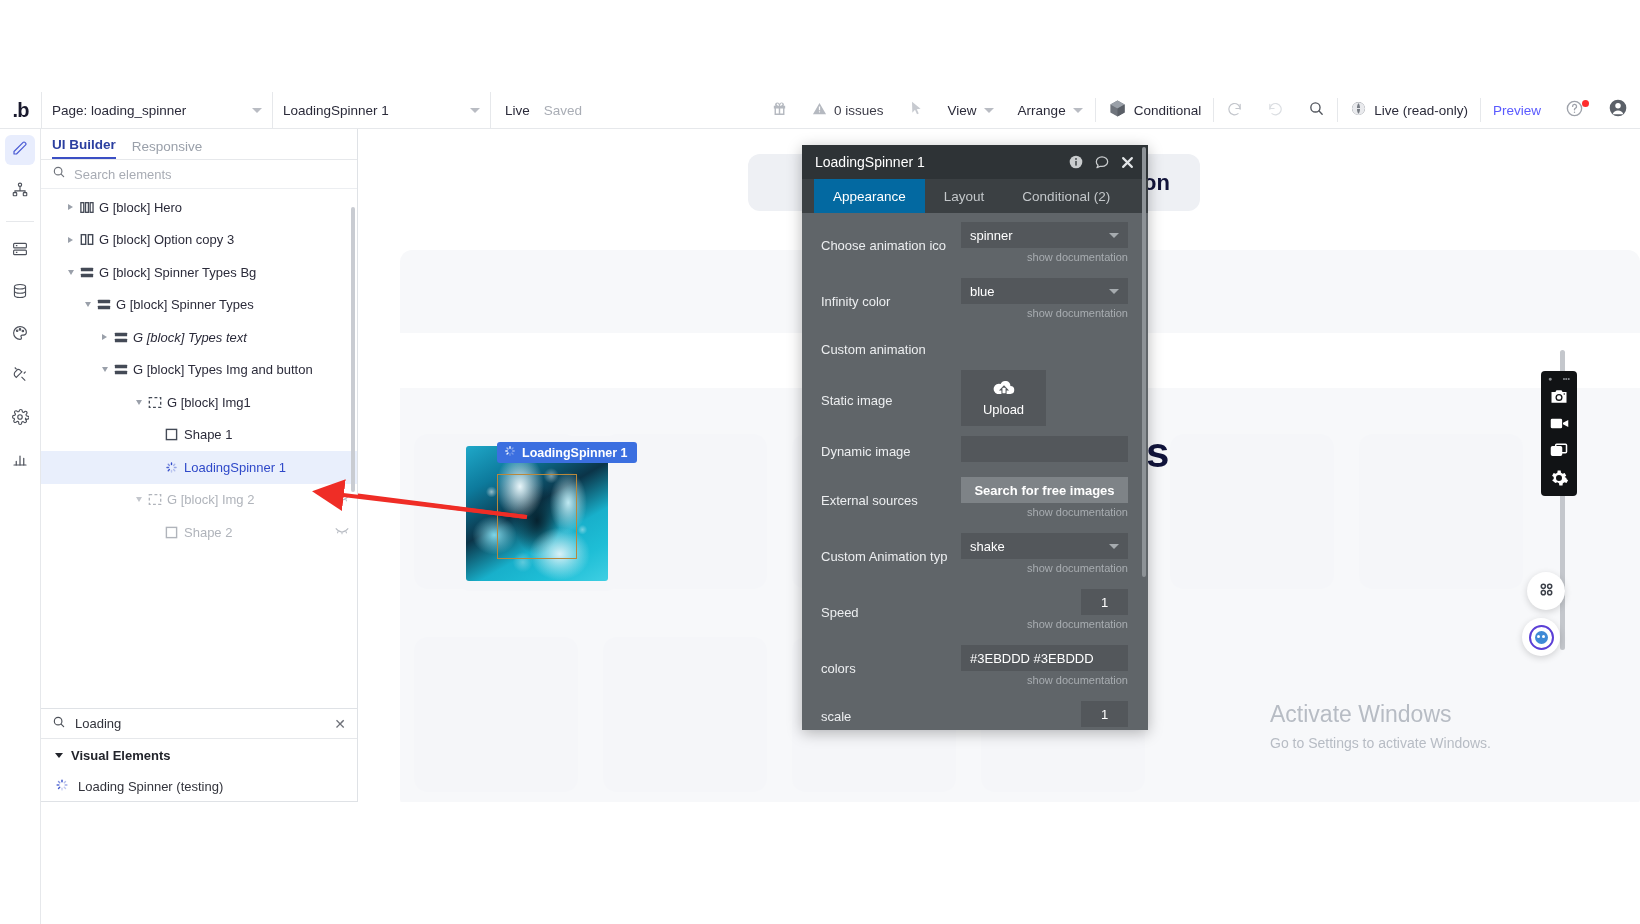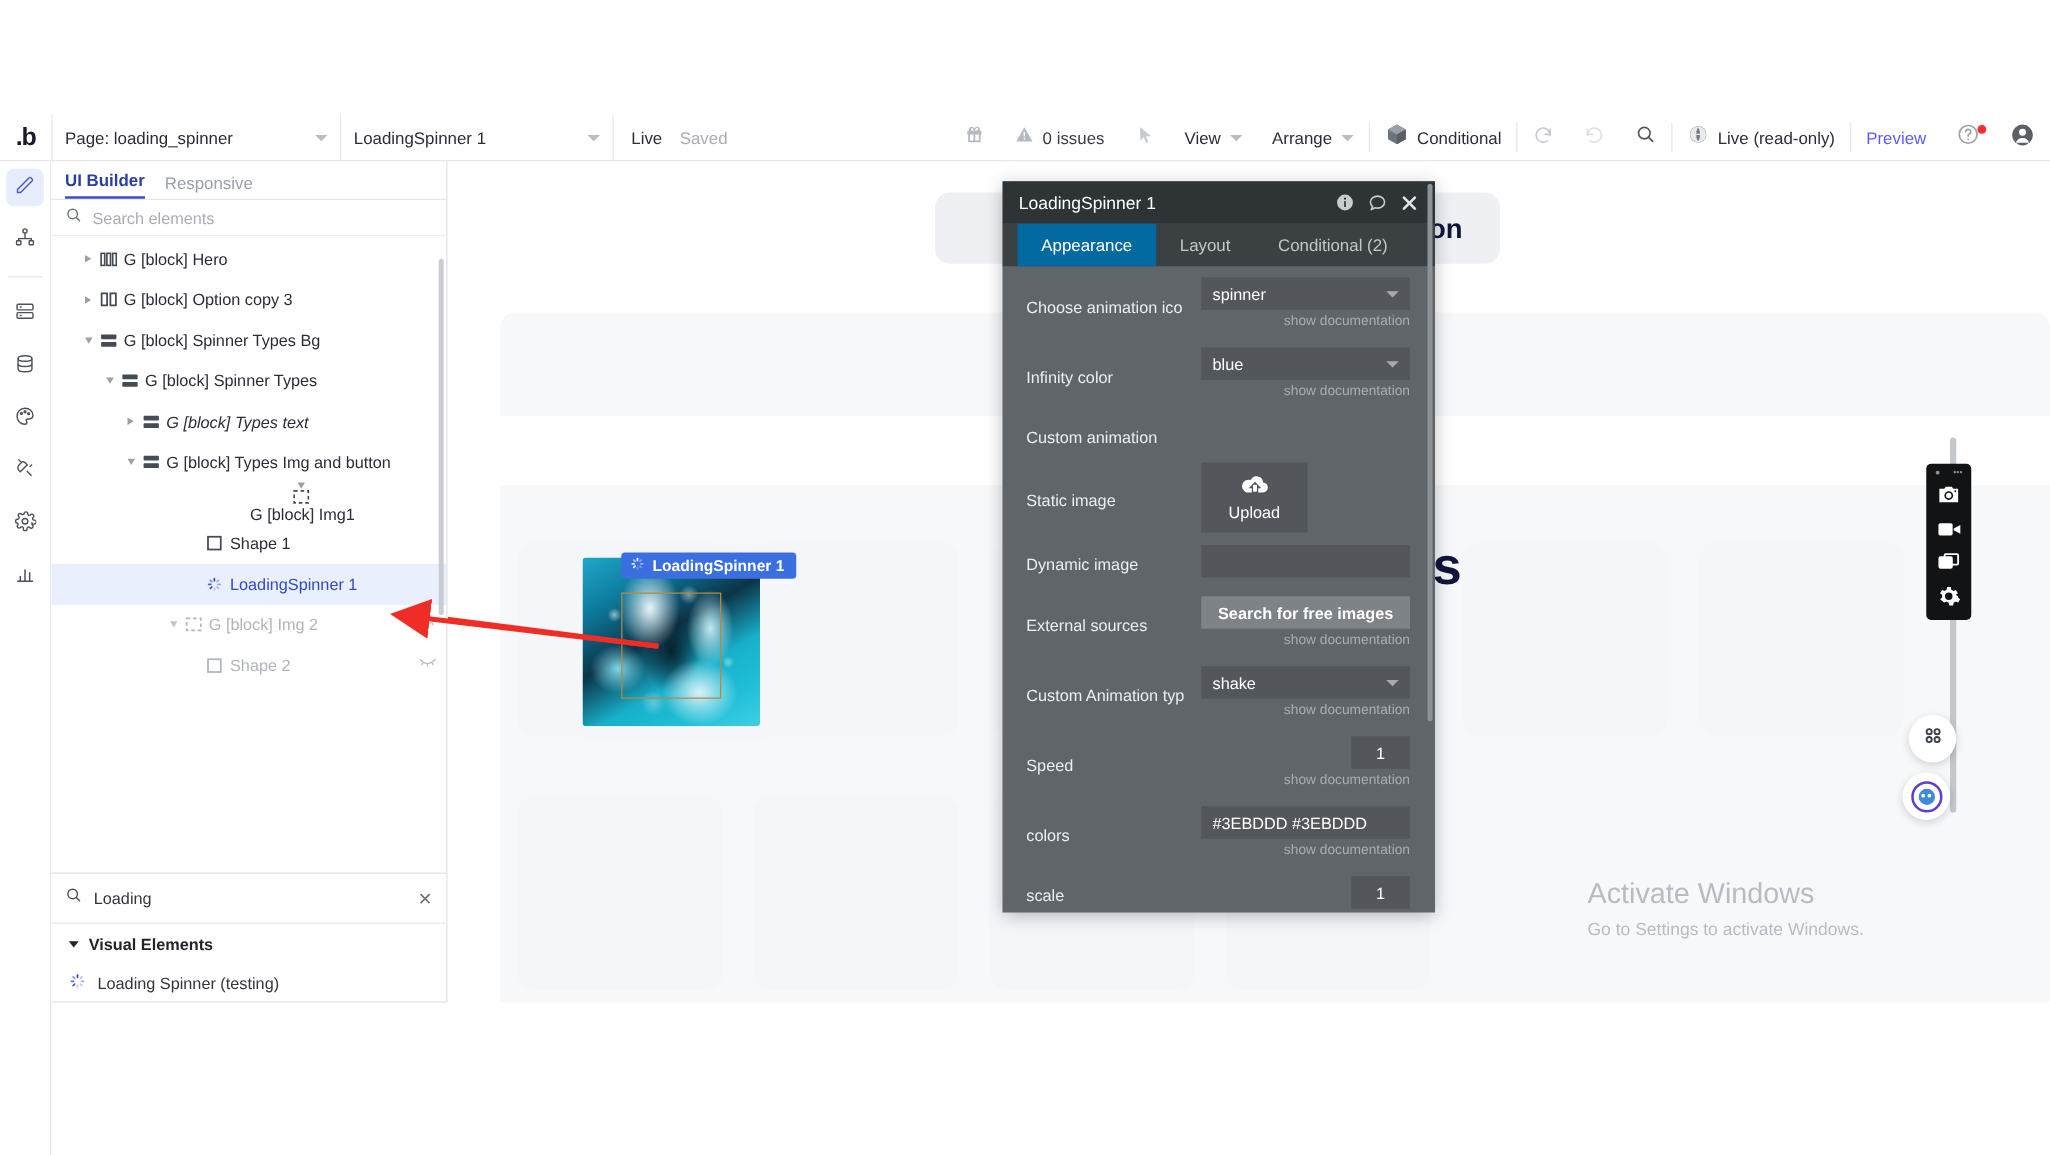--- a/index.html
+++ b/index.html
@@ -78,21 +78,21 @@
   .tree-row.sel{ background:#e9effc; color:#2f49c9; }
   .tw{ width:13px; flex:none; display:flex; align-items:center; justify-content:center;
        color:#9aa0aa; font-size:8px; }
   .tico{ width:19px; flex:none; display:flex; align-items:center; justify-content:center; color:#444a56;}
   .tlbl{ margin-left:3px; }
   .tree-row.dim .tlbl, .tree-row.dim .tico{ color:#b0b4bb; }
   .eye{ margin-left:auto; color:#b8bcc3; font-size:11px; }
   .tree-scroll{ position:absolute; right:2px; top:78px; width:4px; height:285px;
                 background:#c9ccd2; border-radius:2px; }
 
-  .lp-search2{ height:41px; display:flex; align-items:center; gap:9px; padding:0 11px;
+  .lp-search2{ height:31px; display:flex; align-items:center; gap:9px; padding:0 11px;
                border-top:1px solid #dfe2e6; border-bottom:1px solid #e6e8eb; background:#fff;}
   .lp-search2 .val{ font-size:13px; color:#33343c; flex:1; }
   .lp-search2 .x{ color:#6e7179; font-size:14px; }
 
   .sec-head{ height:32px; display:flex; align-items:center; gap:8px; padding:0 14px;
              font-size:13px; font-weight:bold; color:#22242b; }
   .sec-head .tri{ width:0;height:0;border-left:4.5px solid transparent;border-right:4.5px solid transparent;
                   border-top:5.5px solid #22242b; }
   .res-row{ height:30px; display:flex; align-items:center; gap:9px; padding:0 14px;
             font-size:13px; color:#33343c; }
@@ -540,21 +540,21 @@
             <span style="border-top:5px solid #9aa0aa;border-left:3.6px solid transparent;border-right:3.6px solid transparent;width:0;height:0;display:block"></span>
           </span>
           <span class="tico">
             <svg width="14" height="13" viewBox="0 0 16 14" fill="#444a56">
               <rect x="1" y="1.5" width="14" height="4.2" rx=".7"></rect>
               <rect x="1" y="8.3" width="14" height="4.2" rx=".7"></rect>
             </svg>
           </span>
           <span class="tlbl">G [block] Types Img and button</span>
         </div>
-        <div class="tree-row" style="padding-left: 91px; flex-direction: column;">
+        <div class="tree-row" style="padding-left: 91px;">
           <span class="tw">
             <span style="border-top:5px solid #9aa0aa;border-left:3.6px solid transparent;border-right:3.6px solid transparent;width:0;height:0;display:block"></span>
           </span>
           <span class="tico">
             <svg width="14" height="13" viewBox="0 0 16 14" fill="none" stroke="#444a56" stroke-width="1.5" stroke-dasharray="3.3 2.6">
               <rect x="1.5" y="1.5" width="13" height="11"></rect>
             </svg>
           </span>
           <span class="tlbl">G [block] Img1</span>
         </div>

